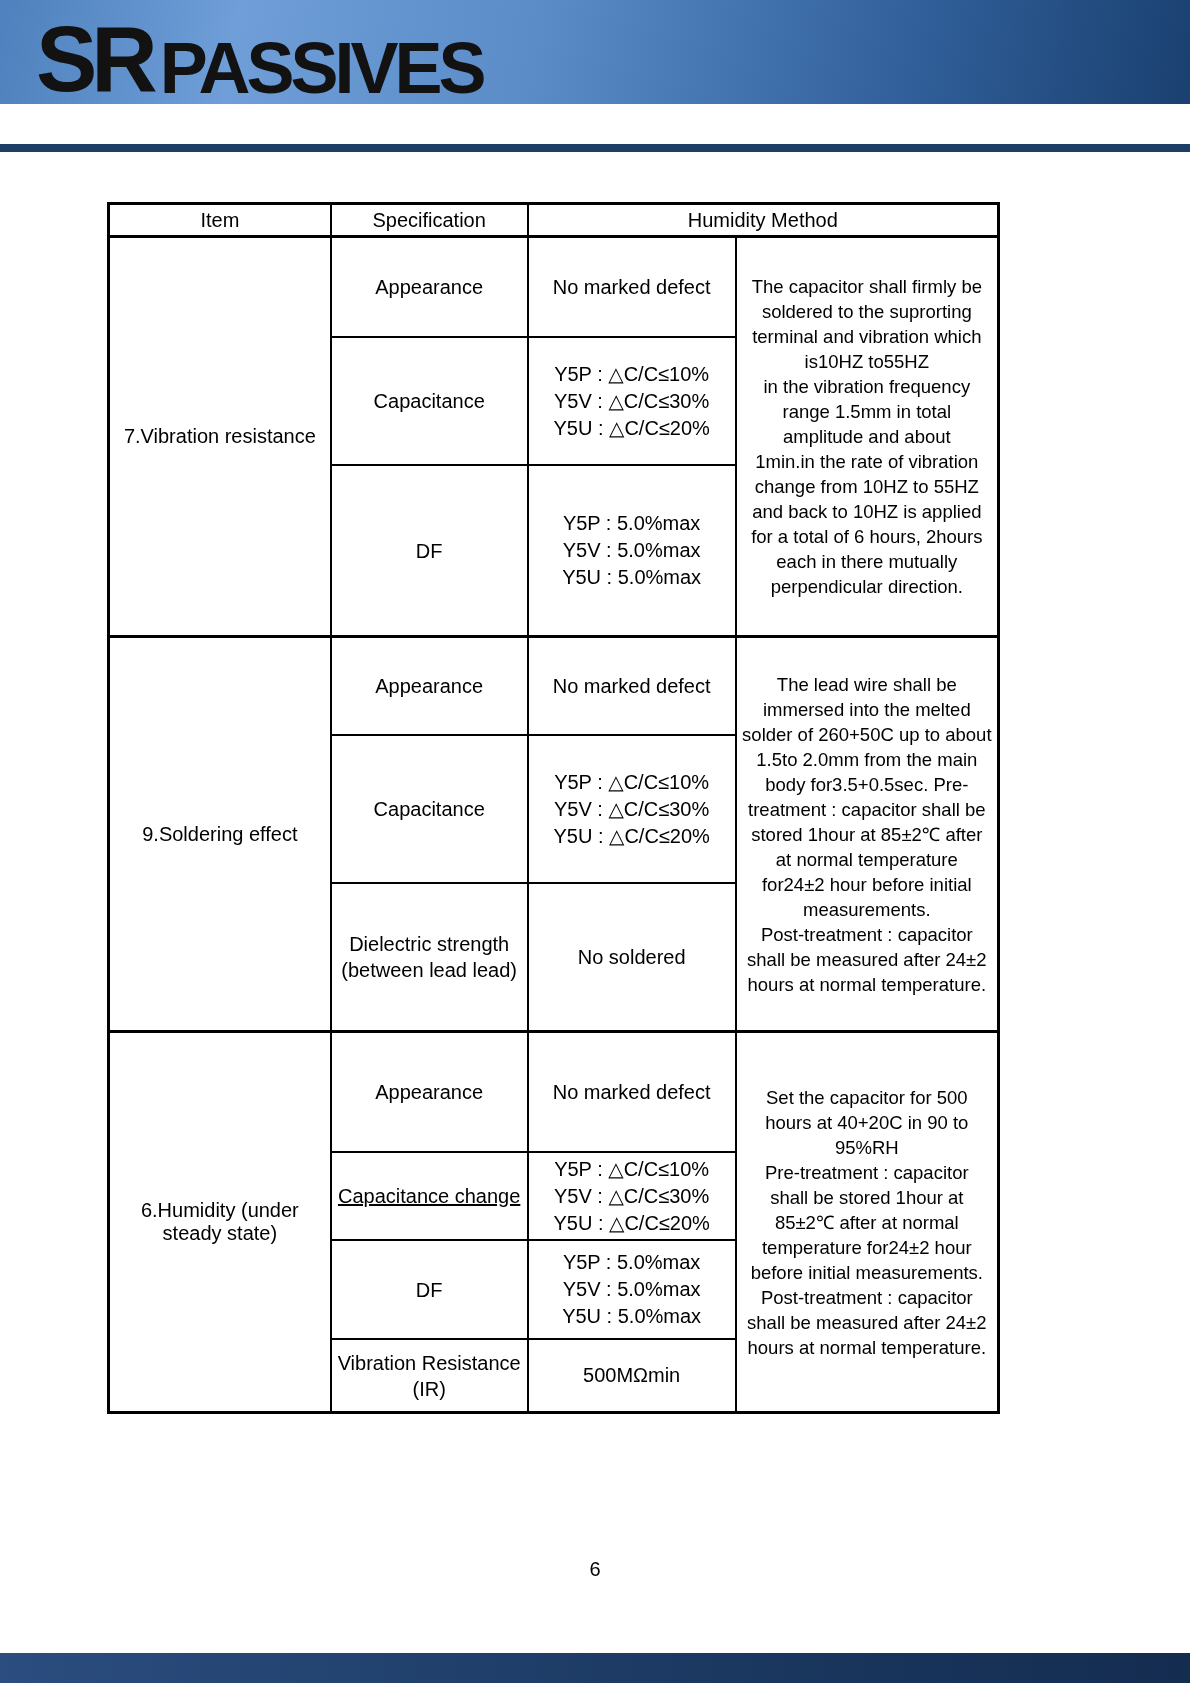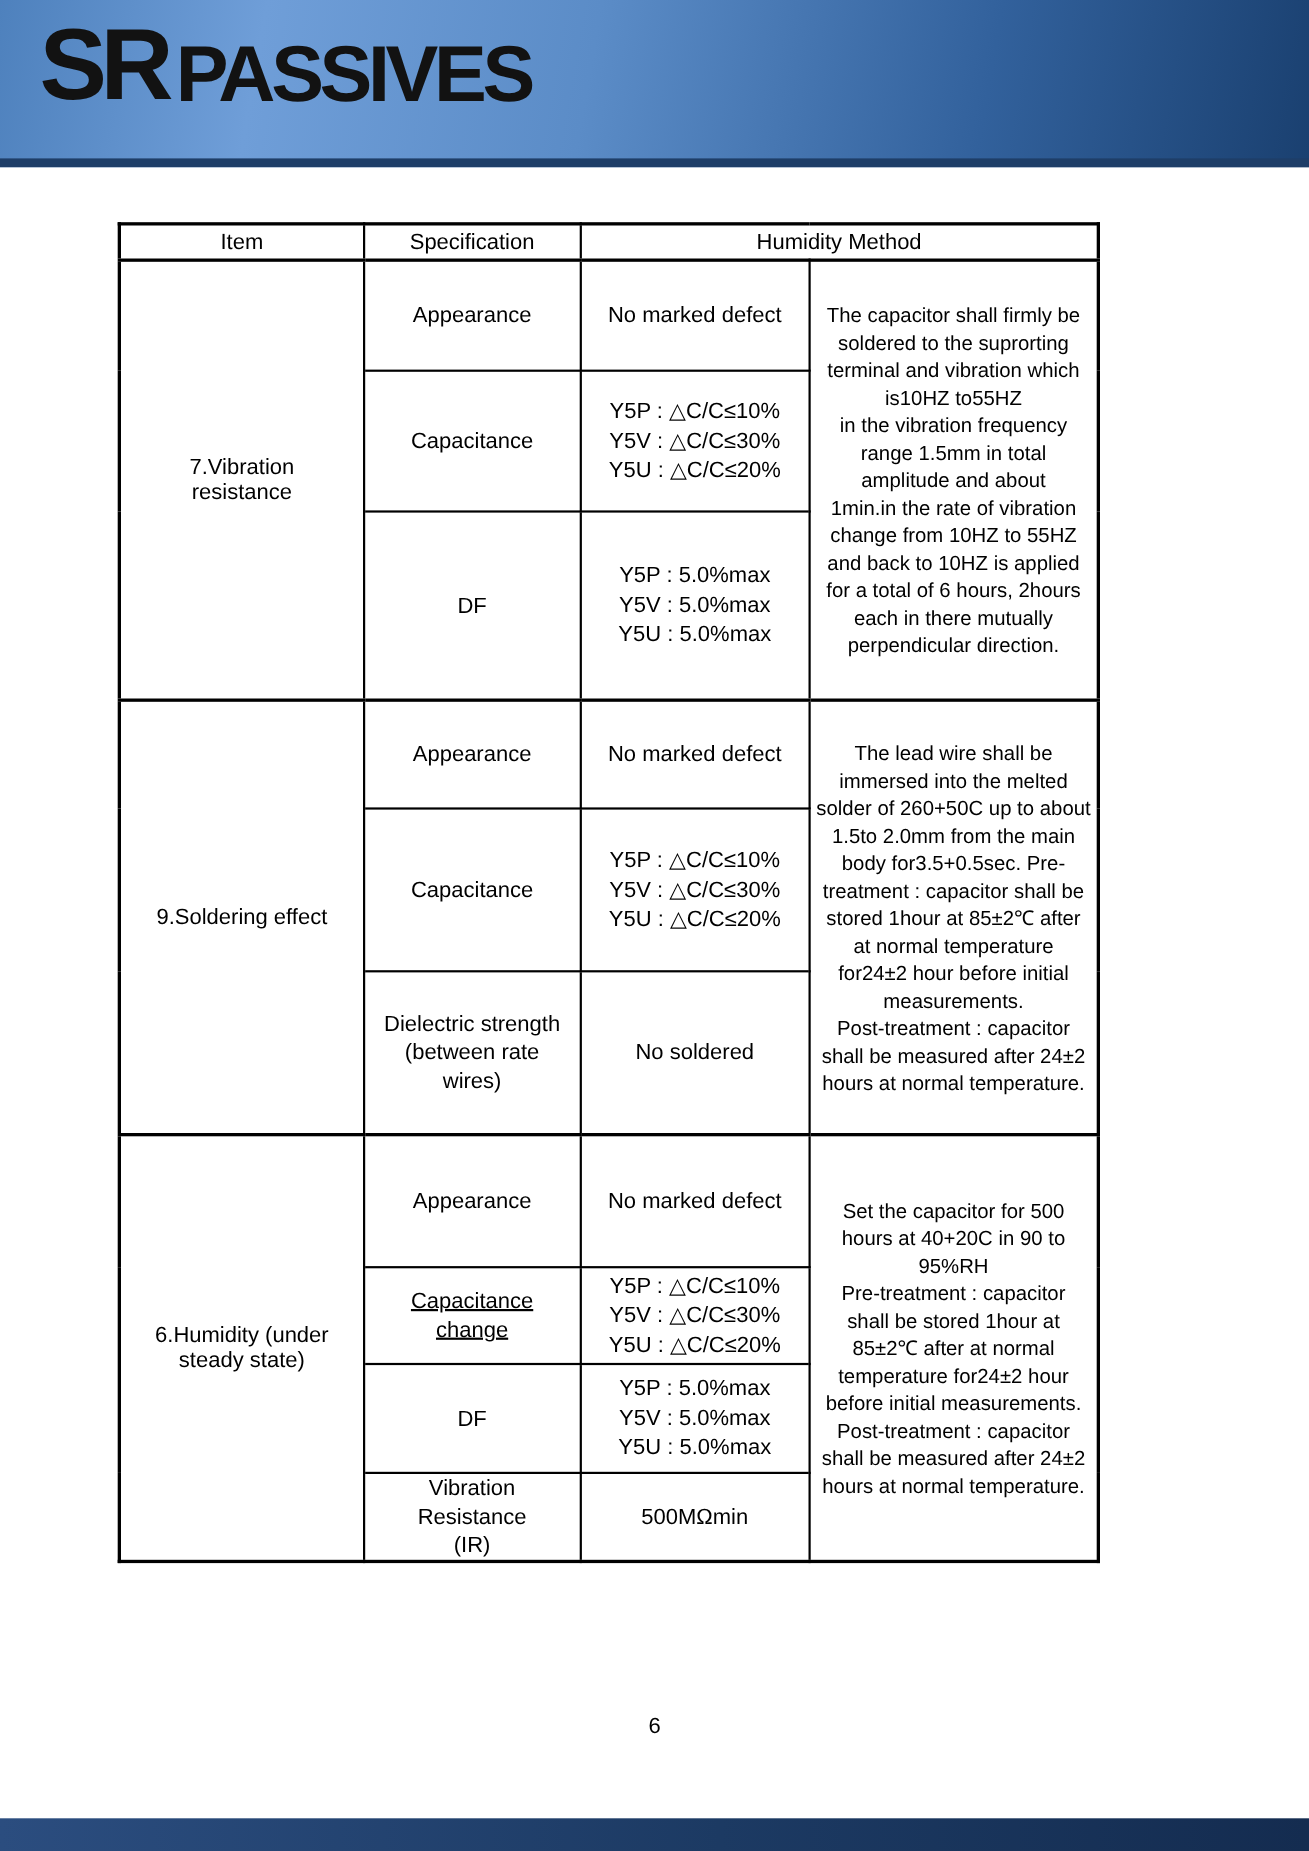--- a/index.html
+++ b/index.html
@@ -8,21 +8,21 @@
     background: #ffffff;
     font-family: "Liberation Sans", sans-serif;
     color: #000;
     position: relative;
     overflow: hidden;
   }
 
   
   .header-band {
     position: absolute; top: 0; left: 0;
-    width: 1190px; height: 152px;
+    width: 1190px; height: 104px;
     background: linear-gradient(100deg, #4e81bd 0%, #6f9ed8 20%, #5b8cc7 45%, #32619c 75%, #1a4070 100%);
   }
   .header-strip {
     position: absolute; top: 144px; left: 0;
     width: 1190px; height: 8px;
     background: #1e3e68;
   }
   .logo {
     position: absolute; left: 36px; top: 22px;
     display: flex; align-items: flex-end;
@@ -55,21 +55,21 @@
     border-collapse: collapse;
     table-layout: fixed;
     border: 3px solid #000;
   }
   .spec-table td {
     border: 2px solid #000;
     text-align: center;
     vertical-align: middle;
     font-size: 20px;
     white-space: pre-line;
-    padding: 0 14px;
+    padding: 0 2px;
     overflow: hidden;
   }
   .spec-table tr.head td {
     height: 30px;
     border-bottom: 3px solid #000;
   }
   .spec-table tr.group td { border-top: 3px solid #000; }
   .col-item  { width: 219px; }
   .col-spec  { width: 194px; }
   .col-val   { width: 205px; }
@@ -186,21 +186,21 @@
 hours at normal temperature.</td>
     </tr>
     <tr>
       <td class="spec h150">Capacitance</td>
       <td class="val">Y5P : △C/C≤10%
 Y5V : △C/C≤30%
 Y5U : △C/C≤20%</td>
     </tr>
     <tr>
       <td class="spec h150">Dielectric strength
-(between rate wires)</td>
+(between lead lead)</td>
       <td class="val">No soldered</td>
     </tr>
 
     <tr class="group">
       <td rowspan="4" class="item">6.Humidity (under
 steady state)</td>
       <td class="spec h122">Appearance</td>
       <td class="val">No marked defect</td>
       <td rowspan="4" class="method">Set the capacitor for 500
 hours at 40+20C in 90 to

